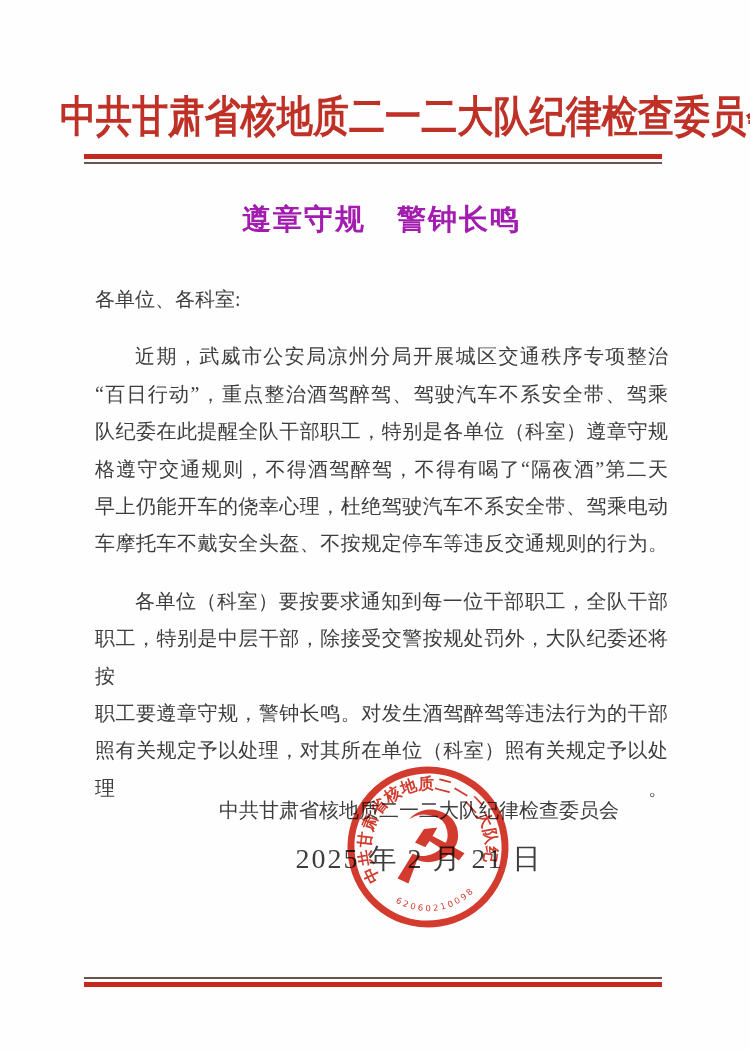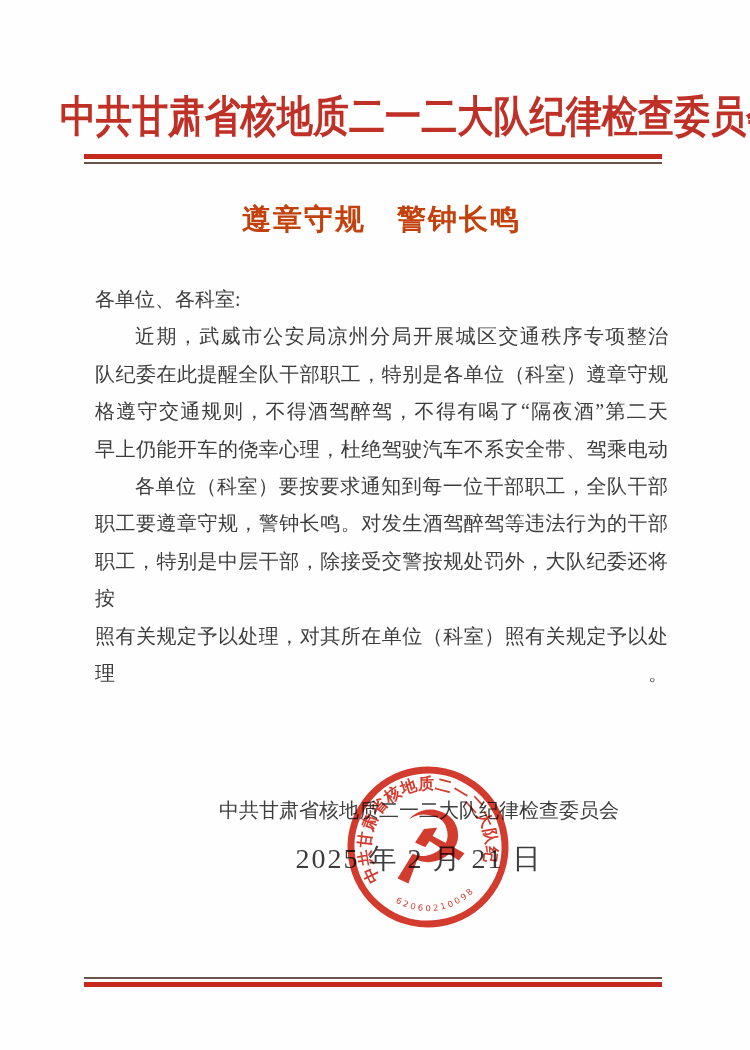--- a/index.html
+++ b/index.html
@@ -25,37 +25,37 @@
   .rule{position:absolute;left:84px;width:578px;}
   .rule-red-top{top:154px;height:5px;background:#c5291e;}
   .rule-dark-top{top:162px;height:2px;background:#6a544e;}
   .rule-dark-bottom{top:977px;height:2px;background:#6a544e;}
   .rule-red-bottom{top:982px;height:5px;background:#c5291e;}
   
   .doc-title{
     position:absolute;top:200px;left:95px;width:573px;
     text-align:center;
     font-size:29px;font-weight:bold;
-    color:#c2410c;
+    color:#a21caf;
     letter-spacing:2px;
     white-space:nowrap;
   }
   
   .body-block{
     position:absolute;top:281px;left:95px;width:573px;
     font-size:20px;color:#3d3d3d;
     line-height:37.4px;
   }
   .line{min-height:37.4px;}
   .just{
     text-align:justify;
     text-align-last:justify;
     text-justify:inter-character;
   }
-  .indent{text-indent:2em;}
+  .indent{text-indent:2em;margin-top:20px;}
   .salutation{text-align:left;}
   
   .signature{
     position:absolute;top:797px;left:219px;width:400px;
     font-size:20px;color:#3d3d3d;
     text-align:justify;text-align-last:justify;text-justify:inter-character;
     white-space:nowrap;
   }
   .doc-date{
     position:absolute;top:840px;left:219px;width:400px;
@@ -94,26 +94,28 @@
 
   <div class="rule rule-red-top"></div>
   <div class="rule rule-dark-top"></div>
 
   <div class="doc-title">遵章守规　警钟长鸣</div>
 
   <div class="body-block">
     <div class="line salutation">各单位、各科室:</div>
     <div id="paragraphs">
         <div class="line just indent">近期，武威市公安局凉州分局开展城区交通秩序专项整治</div>
+        <div class="line just">“百日行动”，重点整治酒驾醉驾、驾驶汽车不系安全带、驾乘</div>
         <div class="line just">队纪委在此提醒全队干部职工，特别是各单位（科室）遵章守规</div>
         <div class="line just">格遵守交通规则，不得酒驾醉驾，不得有喝了“隔夜酒”第二天</div>
         <div class="line just">早上仍能开车的侥幸心理，杜绝驾驶汽车不系安全带、驾乘电动</div>
+        <div class="line just">车摩托车不戴安全头盔、不按规定停车等违反交通规则的行为。</div>
         <div class="line just indent">各单位（科室）要按要求通知到每一位干部职工，全队干部</div>
+        <div class="line just">职工，特别是中层干部，除接受交警按规处罚外，大队纪委还将按</div>
         <div class="line just">职工要遵章守规，警钟长鸣。对发生酒驾醉驾等违法行为的干部</div>
-        <div class="line just">职工，特别是中层干部，除接受交警按规处罚外，大队纪委还将按</div>
         <div class="line just">照有关规定予以处理，对其所在单位（科室）照有关规定予以处理。</div>
       </div>
   </div>
 
   <div class="signature">中共甘肃省核地质二一二大队纪律检查委员会</div>
 
   <div class="doc-date">2025 年 2 月 21 日</div>
 
   <div class="seal">
     <svg viewBox="0 0 166 166">

